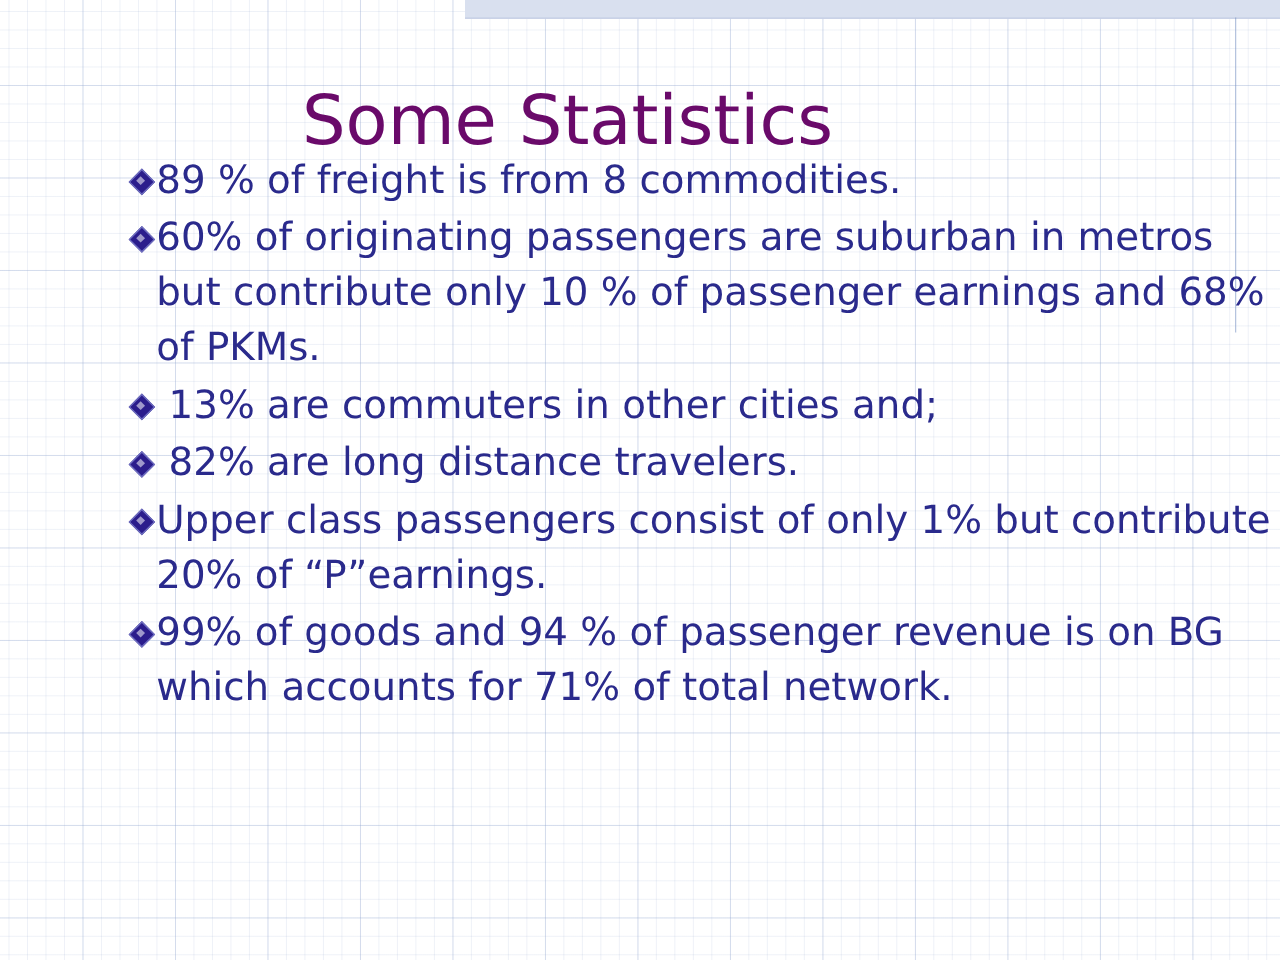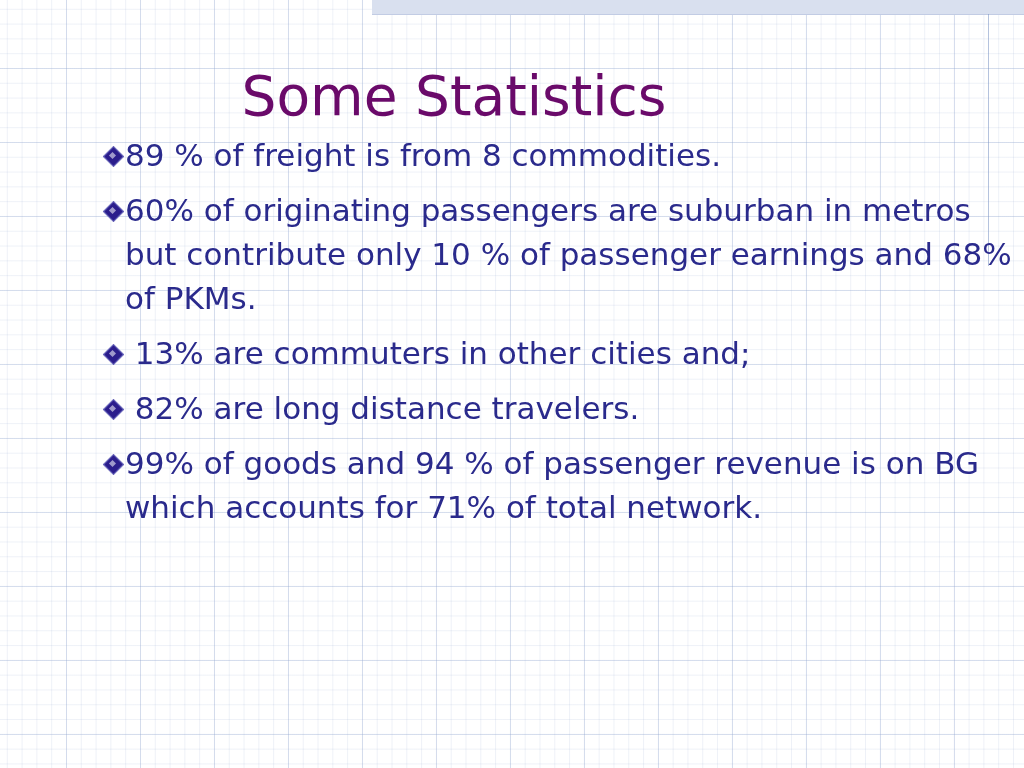--- a/index.html
+++ b/index.html
@@ -72,21 +72,20 @@
     position: absolute;
     left: 103px;
     top: 122px;
     width: 918px;
   }
 
   .bullet-row {
     display: flex;
     align-items: flex-start;
     margin-bottom: 2px;
-    margin-top: 11px;
   }
 
   .bullet-marker {
     flex: 0 0 auto;
     width: 22px;
     height: 34px;
     position: relative;
     margin-top: 5px;
   }
 
@@ -148,20 +147,24 @@
     <div class="bullet-row">
       <span class="bullet-marker"></span>
       <span class="bullet-text"> 13% are commuters in other cities and;</span>
     </div>
 
     <div class="bullet-row">
       <span class="bullet-marker"></span>
       <span class="bullet-text"> 82% are long distance travelers.</span>
     </div>
 
+    <div class="bullet-row">
+      <span class="bullet-marker"></span>
+      <span class="bullet-text">Upper class passengers consist of only 1% but contribute 20% of “P”earnings.</span>
+    </div>
 
 
     <div class="bullet-row">
       <span class="bullet-marker"></span>
       <span class="bullet-text">99% of goods and 94 % of passenger revenue is on BG which accounts for 71% of total network.</span>
     </div>
 
   </div>
 </div>
 

